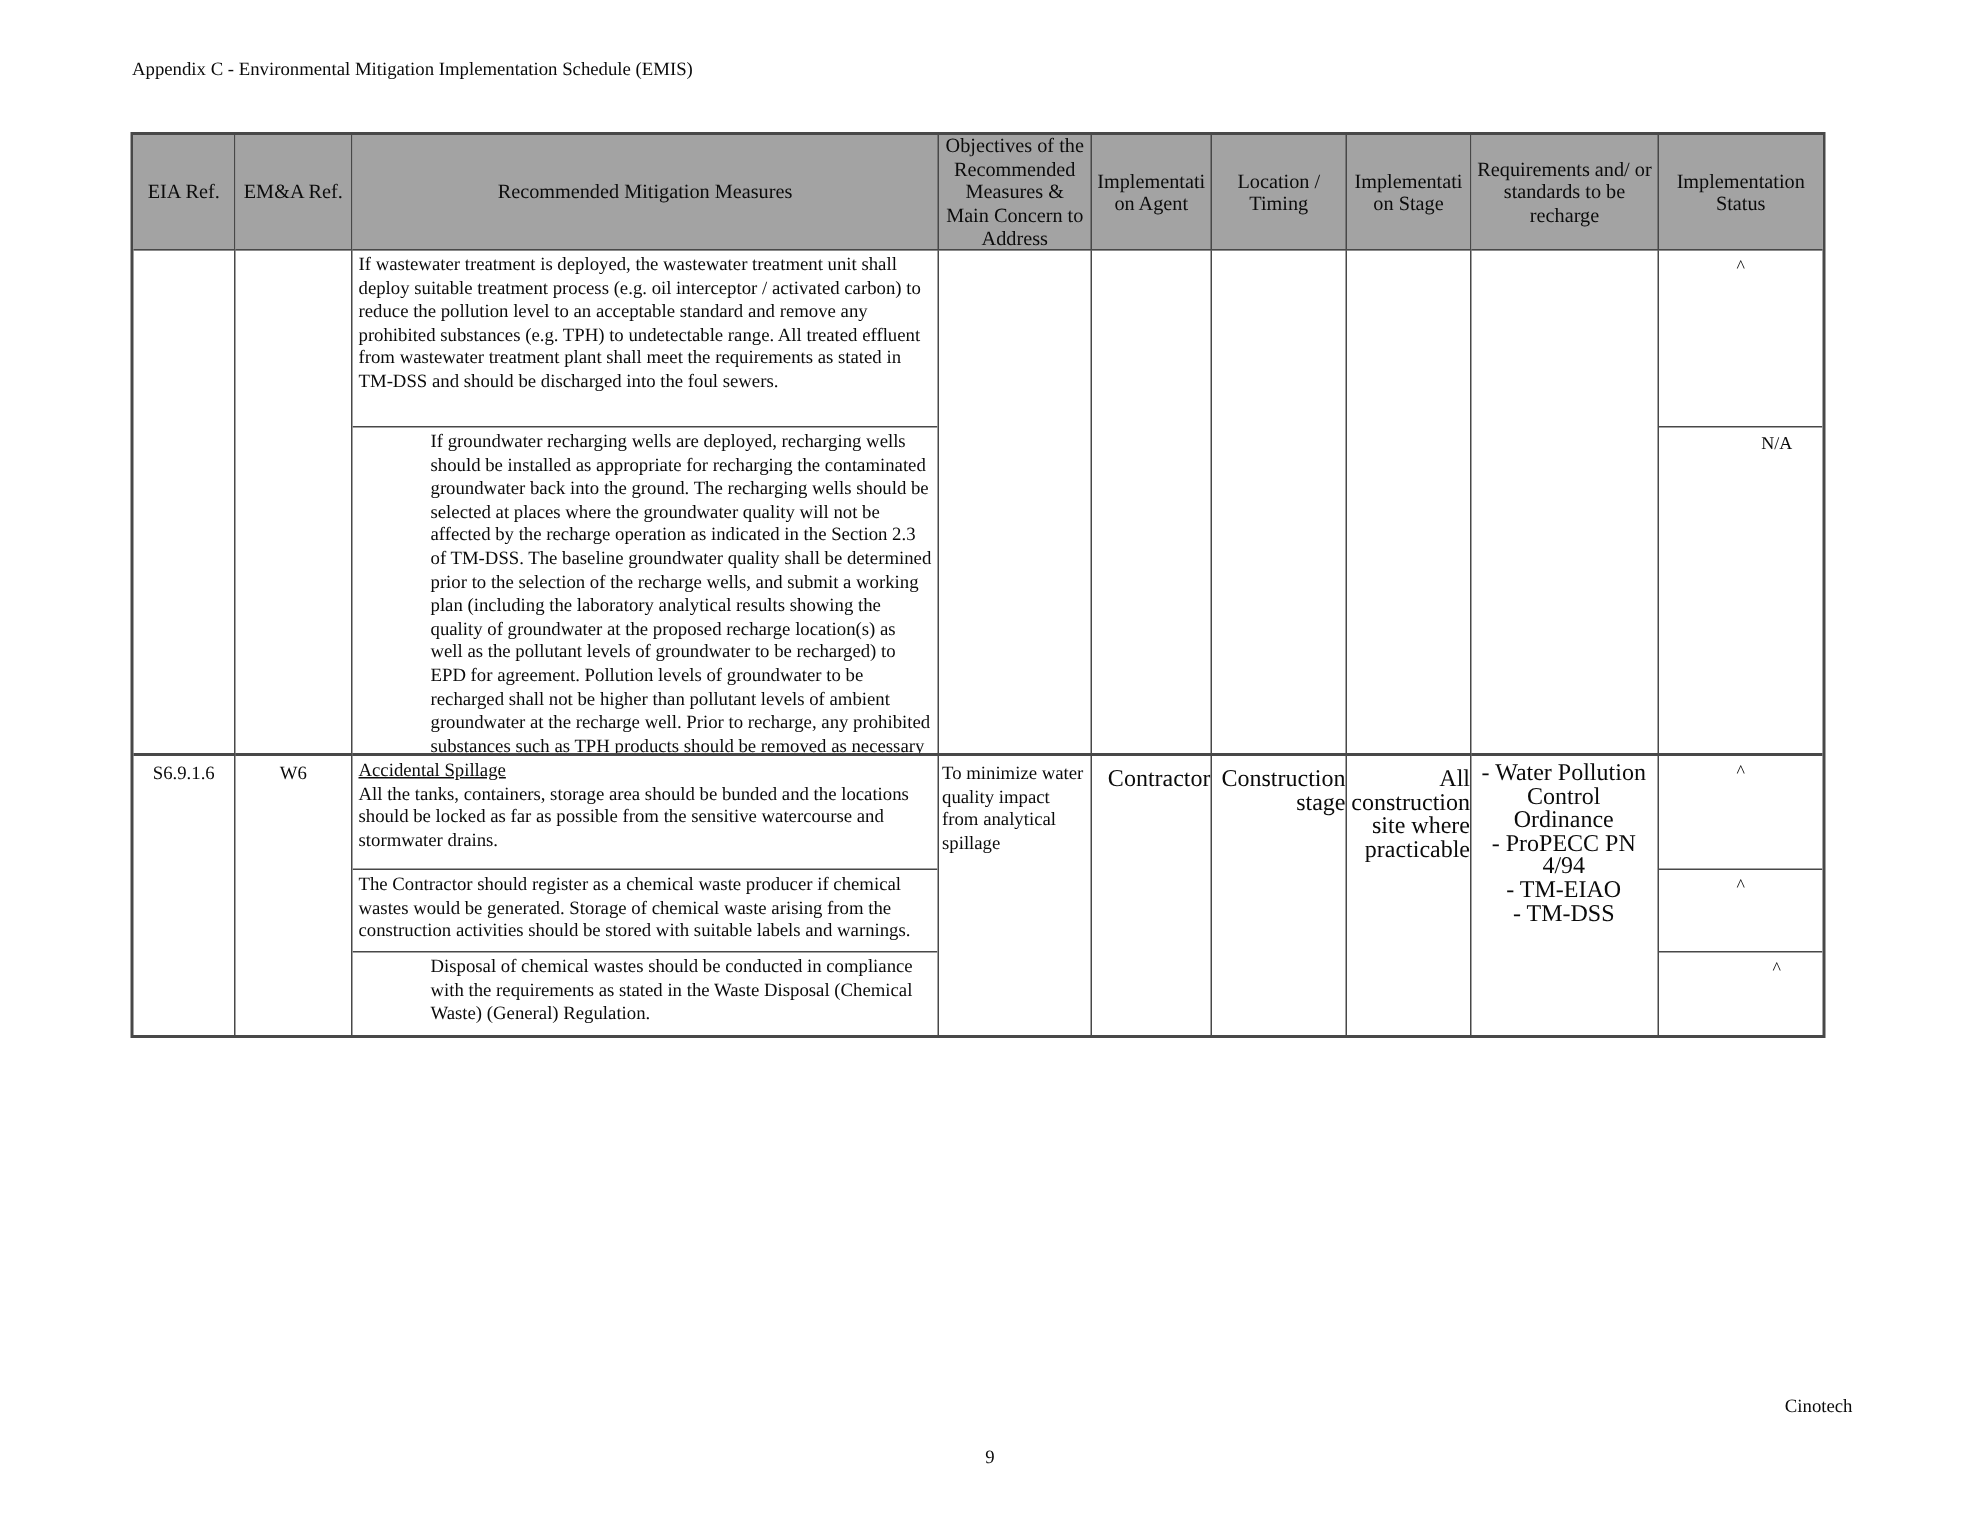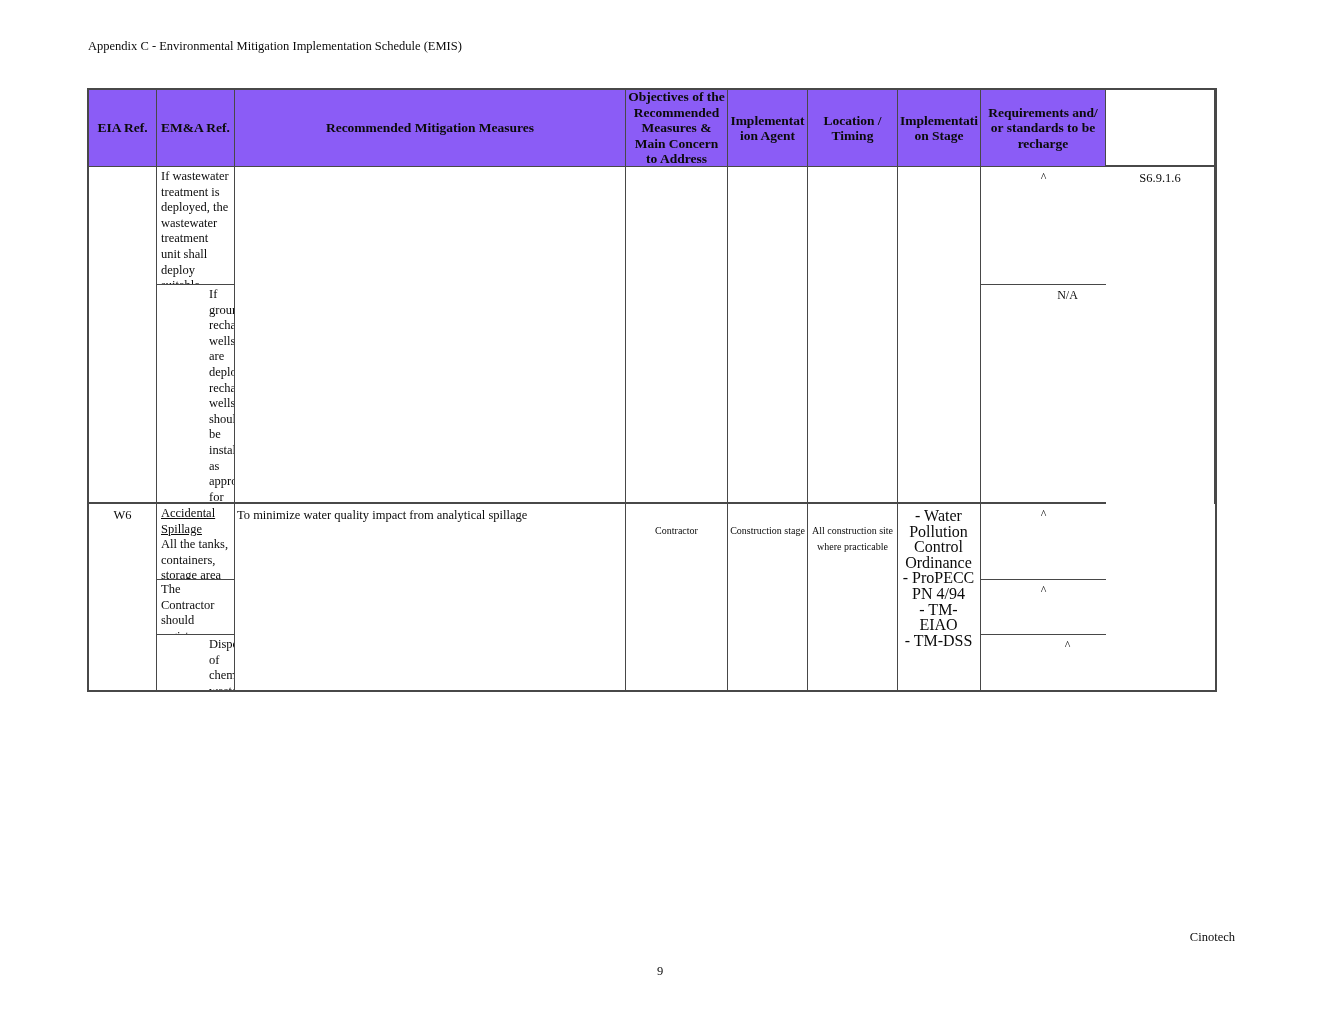--- a/index.html
+++ b/index.html
@@ -18,57 +18,58 @@
     border:2px solid #484848;
     box-sizing:border-box;
     background:#fff;
   }
   .cell { border-right:1px solid #484848; border-bottom:1px solid #484848; box-sizing:border-box; overflow:hidden; }
   .cell.lastcol { border-right:none; }
   .cell.row2 { border-bottom:2px solid #484848; }
   .cell.row3 { border-bottom:none; }
 
   .th {
-    background:#8b5cf6; display:flex; align-items:center; justify-content:center;
-    text-align:center; font-weight:bold; font-size:13.5px; line-height:15.5px; padding:1px 2px;
+    background:#a3a3a3; display:flex; align-items:center; justify-content:center;
+    text-align:center; font-weight:normal; font-size:13.5px; line-height:15.5px; padding:1px 2px;
   }
   .th.brk { word-break:break-all; }
 
   .split { display:flex; flex-direction:column; padding:0;font-family:Liberation Serif, serif; }
   .sub { border-bottom:1px solid #484848; box-sizing:border-box; overflow:hidden; }
   .sub:last-child { border-bottom:none; flex:1;margin-left:48px; }
 
   .mtext { margin:0; padding:2px 4px 0 4px; font-size:12.5px; line-height:15.6px; text-align:left; }
   .mhead { margin:0; padding:2px 4px 0 4px; font-size:12.5px; line-height:15.6px; text-decoration:underline; }
 
   .statuscell { text-align:center; font-size:12px; padding-top:3px; }
 
   .ref { text-align:center; padding-top:4px; font-size:12.5px; }
   .objectives { padding:4px 2px 0 2px; font-size:12.5px; line-height:15.6px; text-align:left; }
-  .centercol { text-align:center; padding-top:19px; font-size:10px; line-height:15.6px; }
+  .centercol { text-align:right; padding-top:8px; font-size:16px; line-height:15.6px; }
   .reqs { padding:4px 4px 0 3px; font-size:16px; line-height:15.6px; text-align:center; }
 
   .footer-page { position:absolute; left:0; right:0; top:964px; text-align:center; font-size:12.5px; }
   .footer-brand { position:absolute; right:85px; top:930px; font-size:12.5px; }
 </style>
 </head>
 <body>
 
 <div class="doc-title">Appendix C - Environmental Mitigation Implementation Schedule (EMIS)</div>
 
 <div class="emis-table">
 
   <div class="cell th">EIA Ref.</div>
   <div class="cell th">EM&amp;A Ref.</div>
   <div class="cell th">Recommended Mitigation Measures</div>
   <div class="cell th">Objectives of the Recommended Measures &amp; Main Concern to Address</div>
   <div class="cell th brk">Implementation Agent</div>
   <div class="cell th">Location / Timing</div>
   <div class="cell th brk">Implementation Stage</div>
   <div class="cell th">Requirements and/ or standards to be recharge</div>
+  <div class="cell th lastcol">Implementation Status</div>
 
   <div class="cell row2"></div>
   <div class="cell row2"></div>
   <div class="cell row2 split">
     <div class="sub" style="height:118px">
       <p class="mtext">If wastewater treatment is deployed, the wastewater treatment unit shall deploy suitable treatment process (e.g. oil interceptor / activated carbon) to reduce the pollution level to an acceptable standard and remove any prohibited substances (e.g. TPH) to undetectable range. All treated effluent from wastewater treatment plant shall meet the requirements as stated in TM-DSS and should be discharged into the foul sewers.</p>
     </div>
     <div class="sub">
       <p class="mtext">If groundwater recharging wells are deployed, recharging wells should be installed as appropriate for recharging the contaminated groundwater back into the ground. The recharging wells should be selected at places where the groundwater quality will not be affected by the recharge operation as indicated in the Section 2.3 of TM-DSS. The baseline groundwater quality shall be determined prior to the selection of the recharge wells, and submit a working plan (including the laboratory analytical results showing the quality of groundwater at the proposed recharge location(s) as well as the pollutant levels of groundwater to be recharged) to EPD for agreement. Pollution levels of groundwater to be recharged shall not be higher than pollutant levels of ambient groundwater at the recharge well. Prior to recharge, any prohibited substances such as TPH products should be removed as necessary by installing the petrol interceptor.</p>
     </div>

